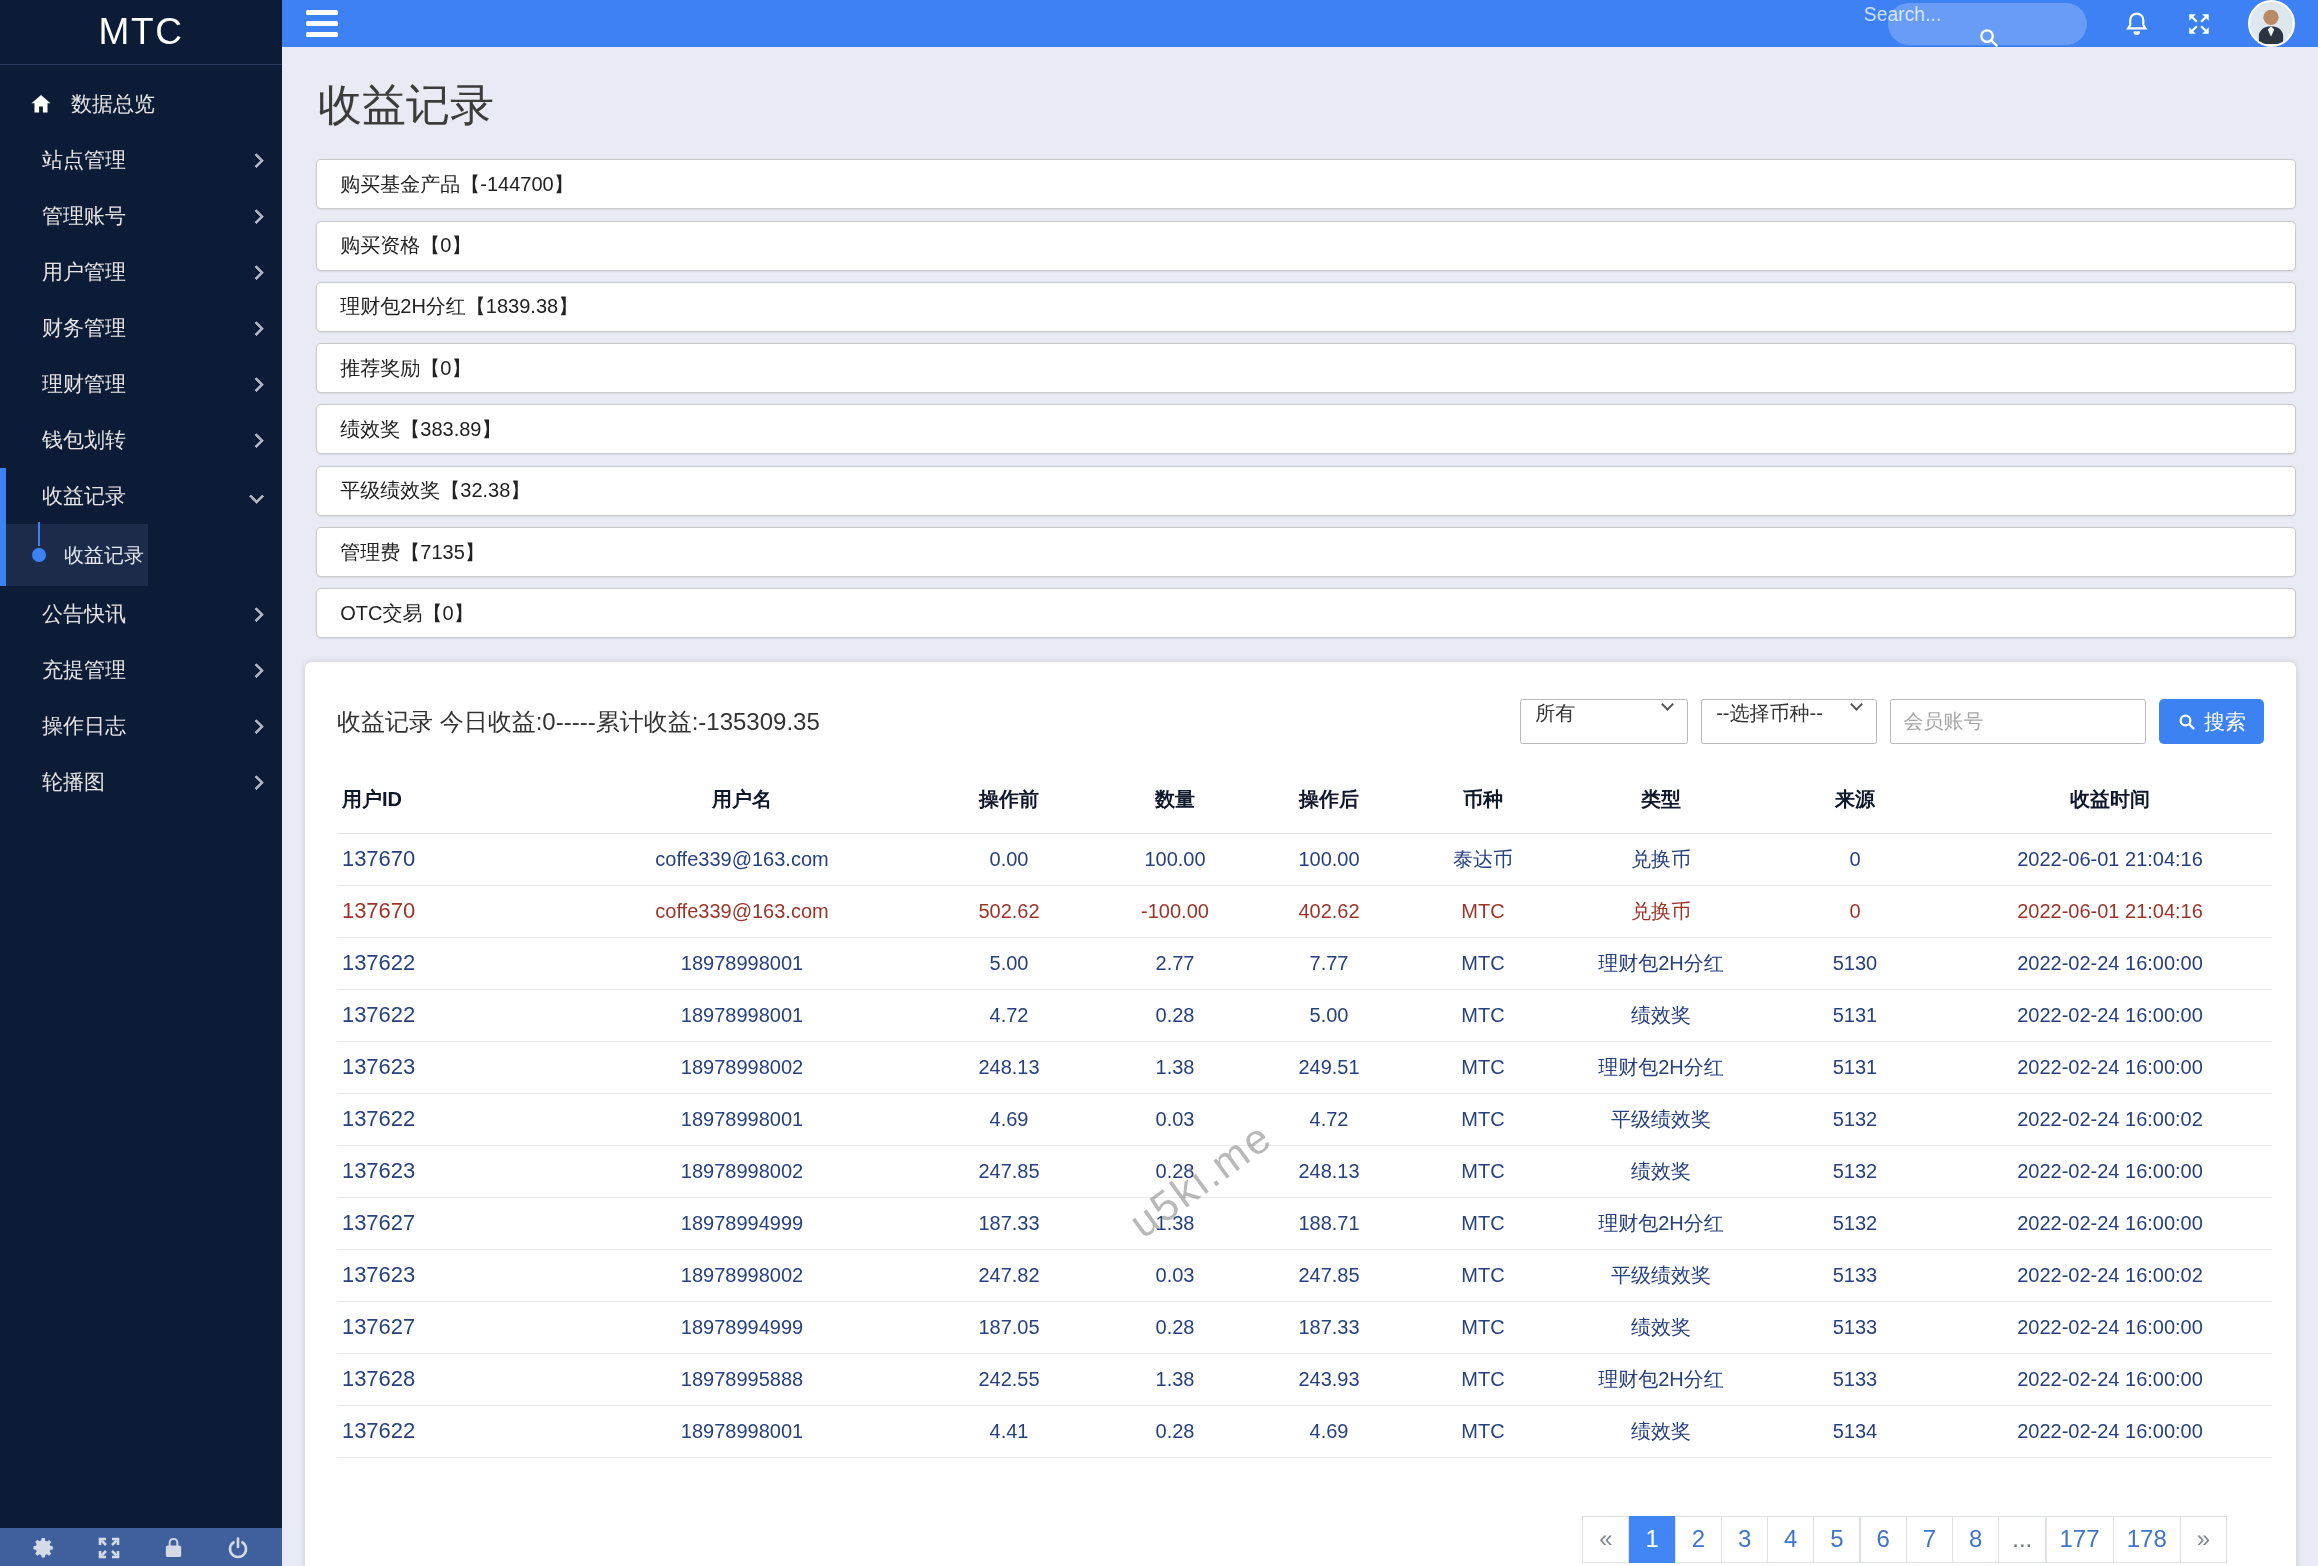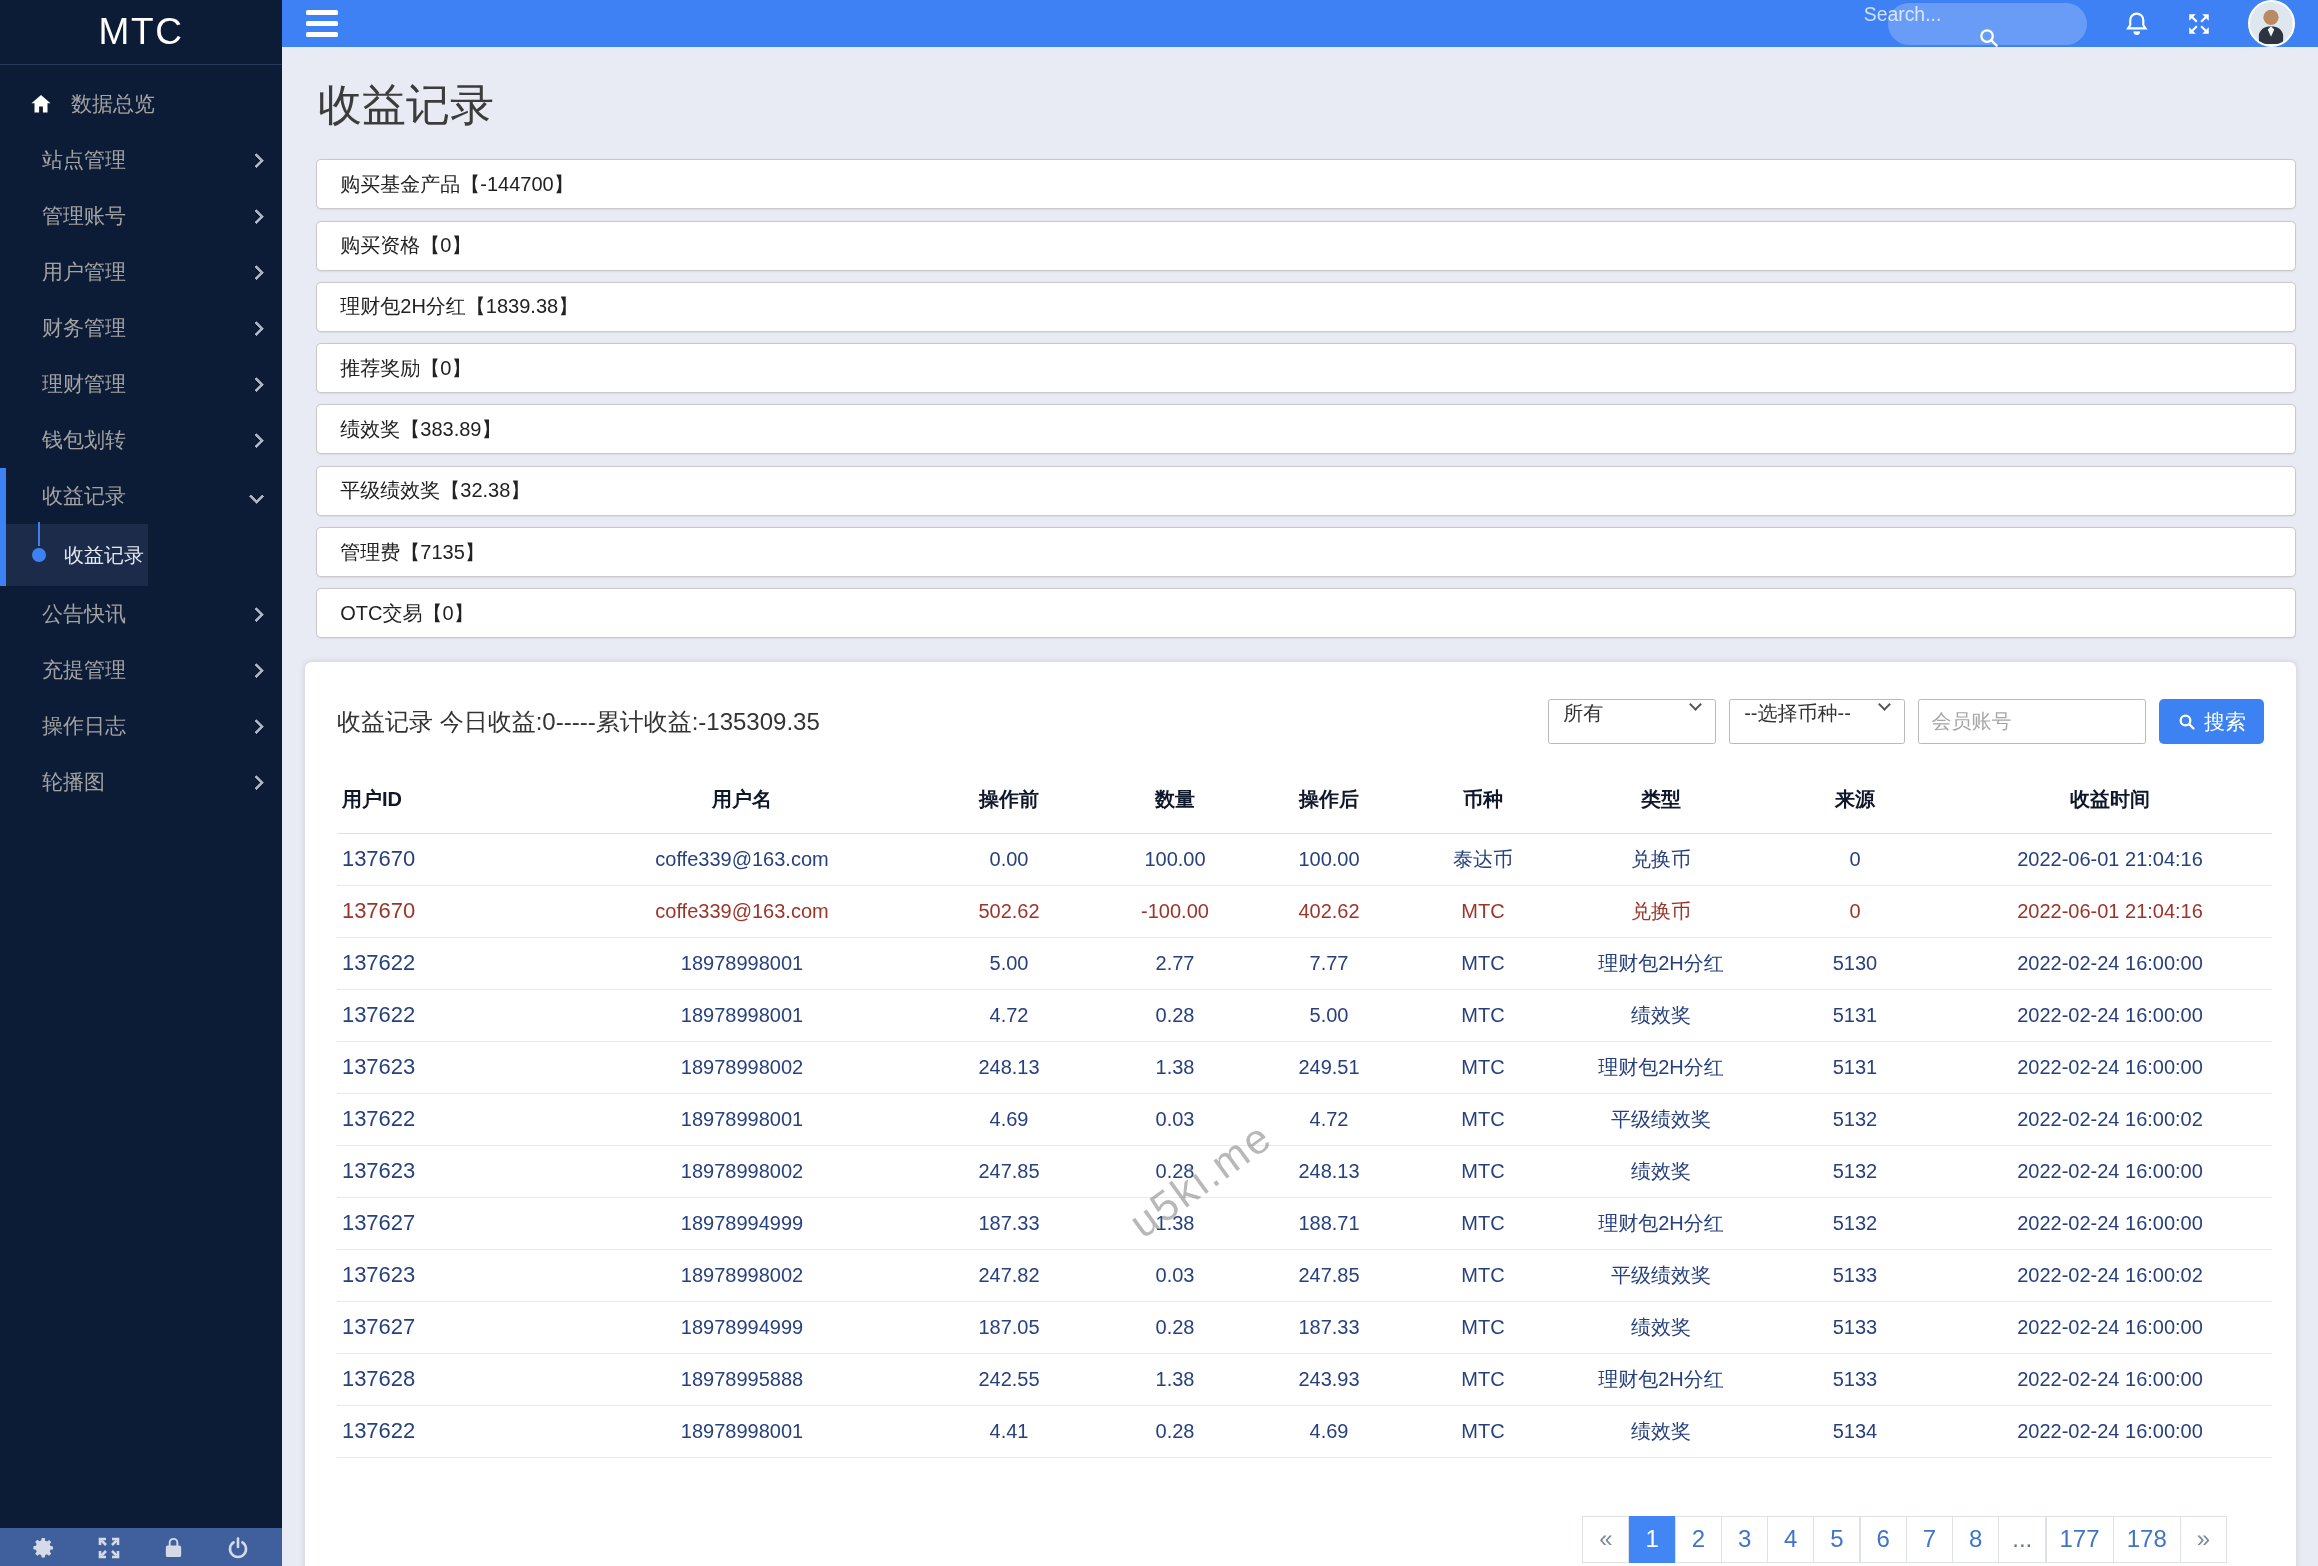--- a/index.html
+++ b/index.html
@@ -14,21 +14,21 @@
   
   .sidebar { width:282px; min-width:282px; background:#0d1c36; display:flex; flex-direction:column; }
   .brand {
     height:65px; color:#fff; font-size:37px; letter-spacing:1.6px;
     display:flex; align-items:center; justify-content:center;
     border-bottom:0.8px solid #27395a; font-weight:400; cursor:pointer;
   }
   .nav { flex:1; padding-top:11.3px; overflow:hidden; }
   .nav-item {
     height:56px; display:flex; align-items:center;
-    padding:0 20px 0 42px; font-size:21px; color:#a3a3a3; cursor:pointer;
+    padding:0 20px 0 42px; font-size:21px; color:#e5e5e5; cursor:pointer;
     position:relative; white-space:nowrap;
   }
   .nav-item.nav-link { padding-left:29px; }
   .nav-item .home-ic { margin-right:18px; display:inline-flex; }
   .nav-item .chev {
     margin-left:auto; width:11.3px; height:11.3px;
     border-right:3.2px solid #aeb6c3; border-bottom:3.2px solid #aeb6c3;
     transform:rotate(-45deg); border-radius:0.8px;
   }
   .nav-item .chev.down { transform:rotate(45deg); }
@@ -97,21 +97,21 @@
     display:flex; padding:0 14.6px; font-size:20px; color:#333;
     cursor:pointer;
   }
   .select-box.w1 { width:168px; }
   .select-box.w2 { width:176px; }
   .select-box .sel-chev {
     margin-left:auto; width:9px; height:9px;
     border-right:2.4px solid #555; border-bottom:2.4px solid #555; transform:rotate(45deg);
   }
   .filters input.member {
-    width:228px; height:45px; border:0.8px solid #b9b9b9; border-radius:2.4px;
+    width:256px; height:45px; border:0.8px solid #b9b9b9; border-radius:2.4px;
     font-size:20px; padding:0 13px; outline:none; color:#333; font-family:inherit;
   }
   .filters input.member::placeholder { color:#a6a6a6; }
   .btn-search {
     height:45px; background:#3d82f2; color:#fff; border:none; border-radius:4.9px;
     font-size:21px; padding:0 18px; display:flex; align-items:center; gap:8px;
     cursor:pointer; font-family:inherit;
   }
   
   table { width:100%; border-collapse:collapse; table-layout:fixed; }

